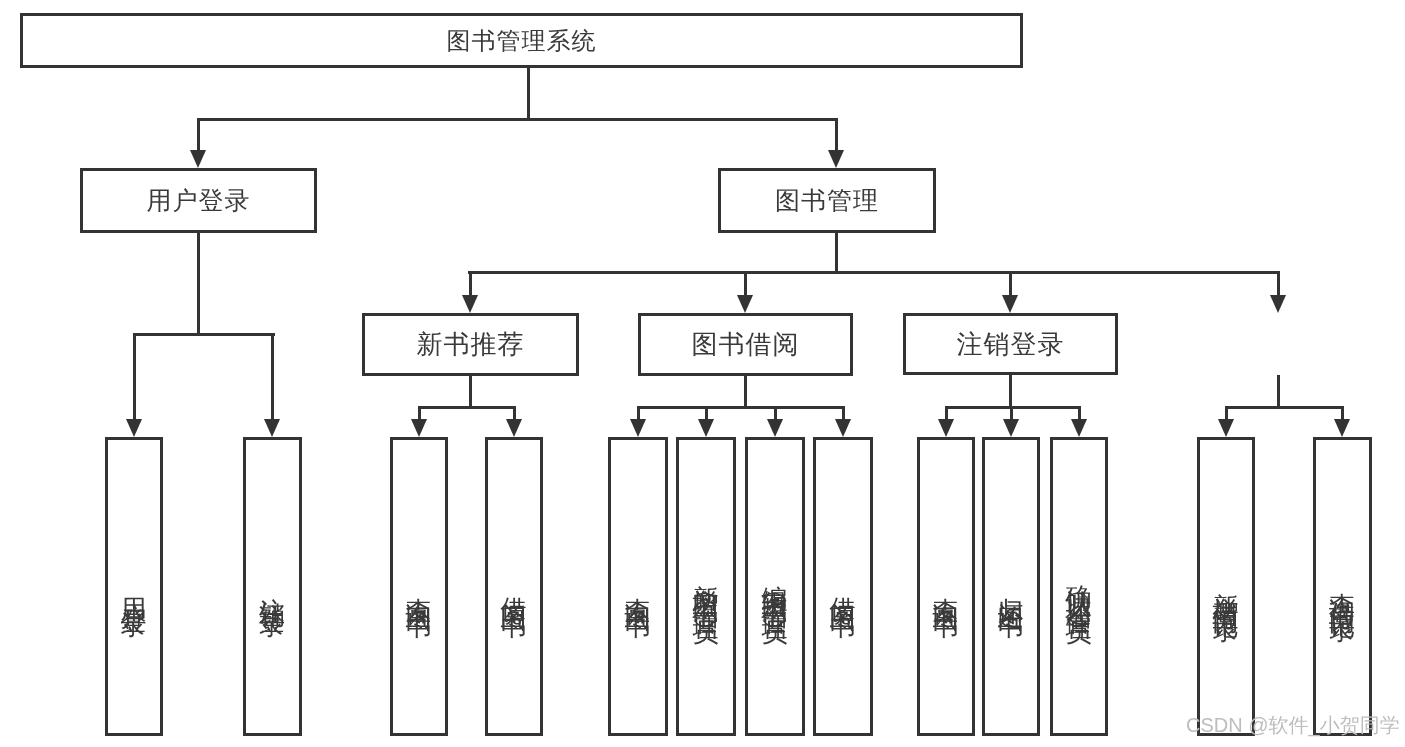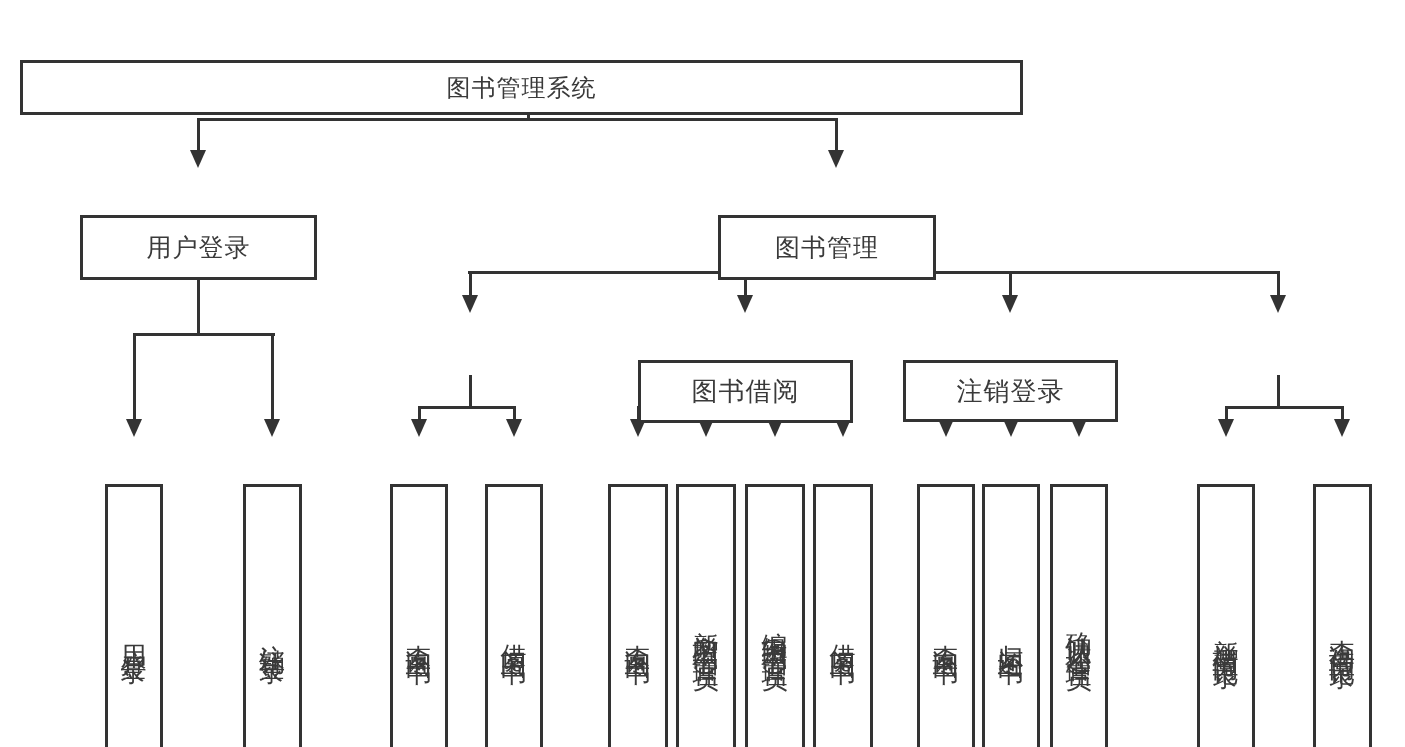--- a/index.html
+++ b/index.html
@@ -14,21 +14,20 @@
   .node {
     position: absolute;
     box-sizing: border-box;
     border: 3px solid #333333;
     background: #ffffff;
     display: flex;
     align-items: center;
     justify-content: center;
     color: #3a3a3a;
     text-align: center;
-    margin-top: 47px;
   }
   .lv1 { font-size: 24px; letter-spacing: 1px; }
   .lv2 { font-size: 25px; letter-spacing: 1px; }
   .lv3 { font-size: 26px; letter-spacing: 1px; }
   .leaf {
     writing-mode: vertical-rl;
     text-orientation: mixed;
     font-size: 26px;
     letter-spacing: 5px;
     line-height: 1;
@@ -114,20 +113,21 @@
   <div class="ar" style="left:1218px;top:419px;"></div>
   <div class="ln" style="left:1341px;top:406px;width:3px;height:14px;"></div>
   <div class="ar" style="left:1334px;top:419px;"></div>
 
   <div class="node lv1" style="left:20px;top:13px;width:1003px;height:55px;">图书管理系统</div>
 
   <div class="node lv2" style="left:80px;top:168px;width:237px;height:65px;">用户登录</div>
 
   <div class="node lv2" style="left:718px;top:168px;width:218px;height:65px;">图书管理</div>
 
+  <div class="node lv3" style="left:362px;top:313px;width:217px;height:63px;">新书推荐</div>
 
   <div class="node lv3" style="left:638px;top:313px;width:215px;height:63px;">图书借阅</div>
 
   <div class="node lv3" style="left:903px;top:313px;width:215px;height:62px;">注销登录</div>
 
 
   <div class="node leaf" style="left:105px;top:437px;width:58px;height:299px;">用户登录</div>
   <div class="node leaf" style="left:243px;top:437px;width:59px;height:299px;">注销登录</div>
 
   <div class="node leaf" style="left:390px;top:437px;width:58px;height:299px;">查询图书</div>
@@ -138,14 +138,15 @@
   <div class="node leaf" style="left:745px;top:437px;width:60px;height:299px;">编辑图书（管理员）</div>
   <div class="node leaf" style="left:813px;top:437px;width:60px;height:299px;">借阅图书</div>
 
   <div class="node leaf" style="left:917px;top:437px;width:58px;height:299px;">查询图书</div>
   <div class="node leaf" style="left:982px;top:437px;width:58px;height:299px;">归还图书</div>
   <div class="node leaf" style="left:1050px;top:437px;width:58px;height:299px;">确认归还（管理员）</div>
 
   <div class="node leaf" style="left:1197px;top:437px;width:58px;height:299px;">新增借阅记录</div>
   <div class="node leaf" style="left:1313px;top:437px;width:59px;height:299px;">查询借阅记录</div>
 
+  <div class="wm">CSDN @软件_小贺同学</div>
 
 </div>
 
 </body></html>

